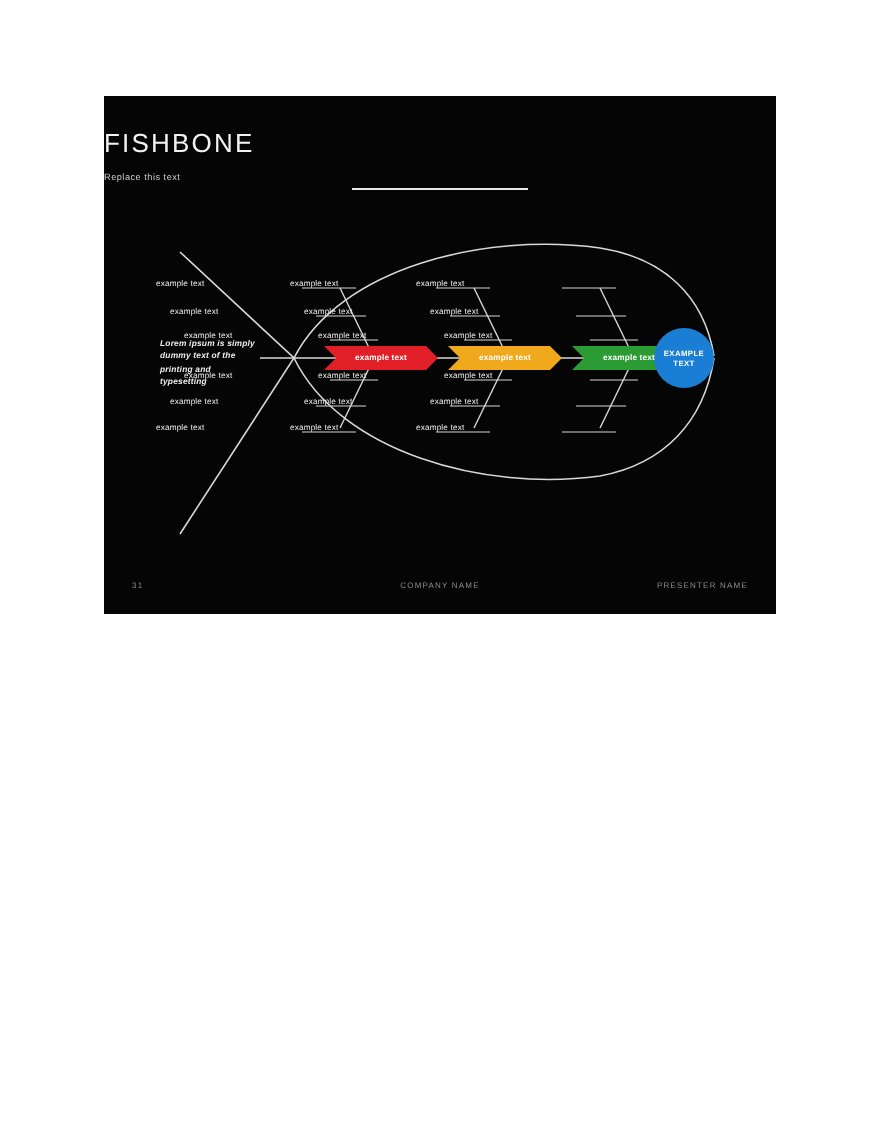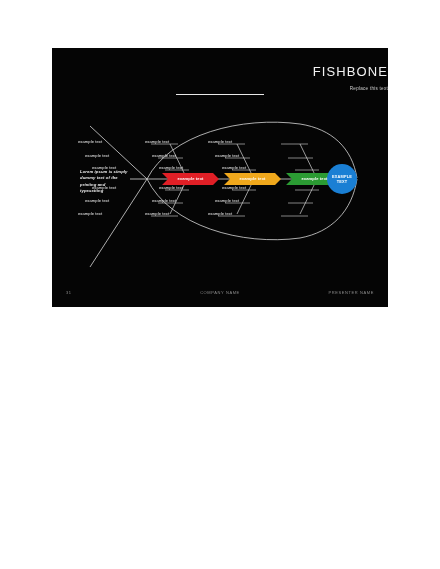--- a/index.html
+++ b/index.html
@@ -26,21 +26,21 @@
     width: 336px;
     height: 259px;
     background: #050505;
     overflow: hidden;
   }
   #title-block {
     position: absolute;
     left: 0;
     top: 16px;
     width: 336px;
-    text-align: right;
+    text-align: left;
   }
   #slide-title {
     font-size: 13px;
     letter-spacing: 1.1px;
     color: #f2f2f2;
     font-weight: 400;
     line-height: 16px;
   }
   #slide-subtitle {
     margin-top: 5px;

